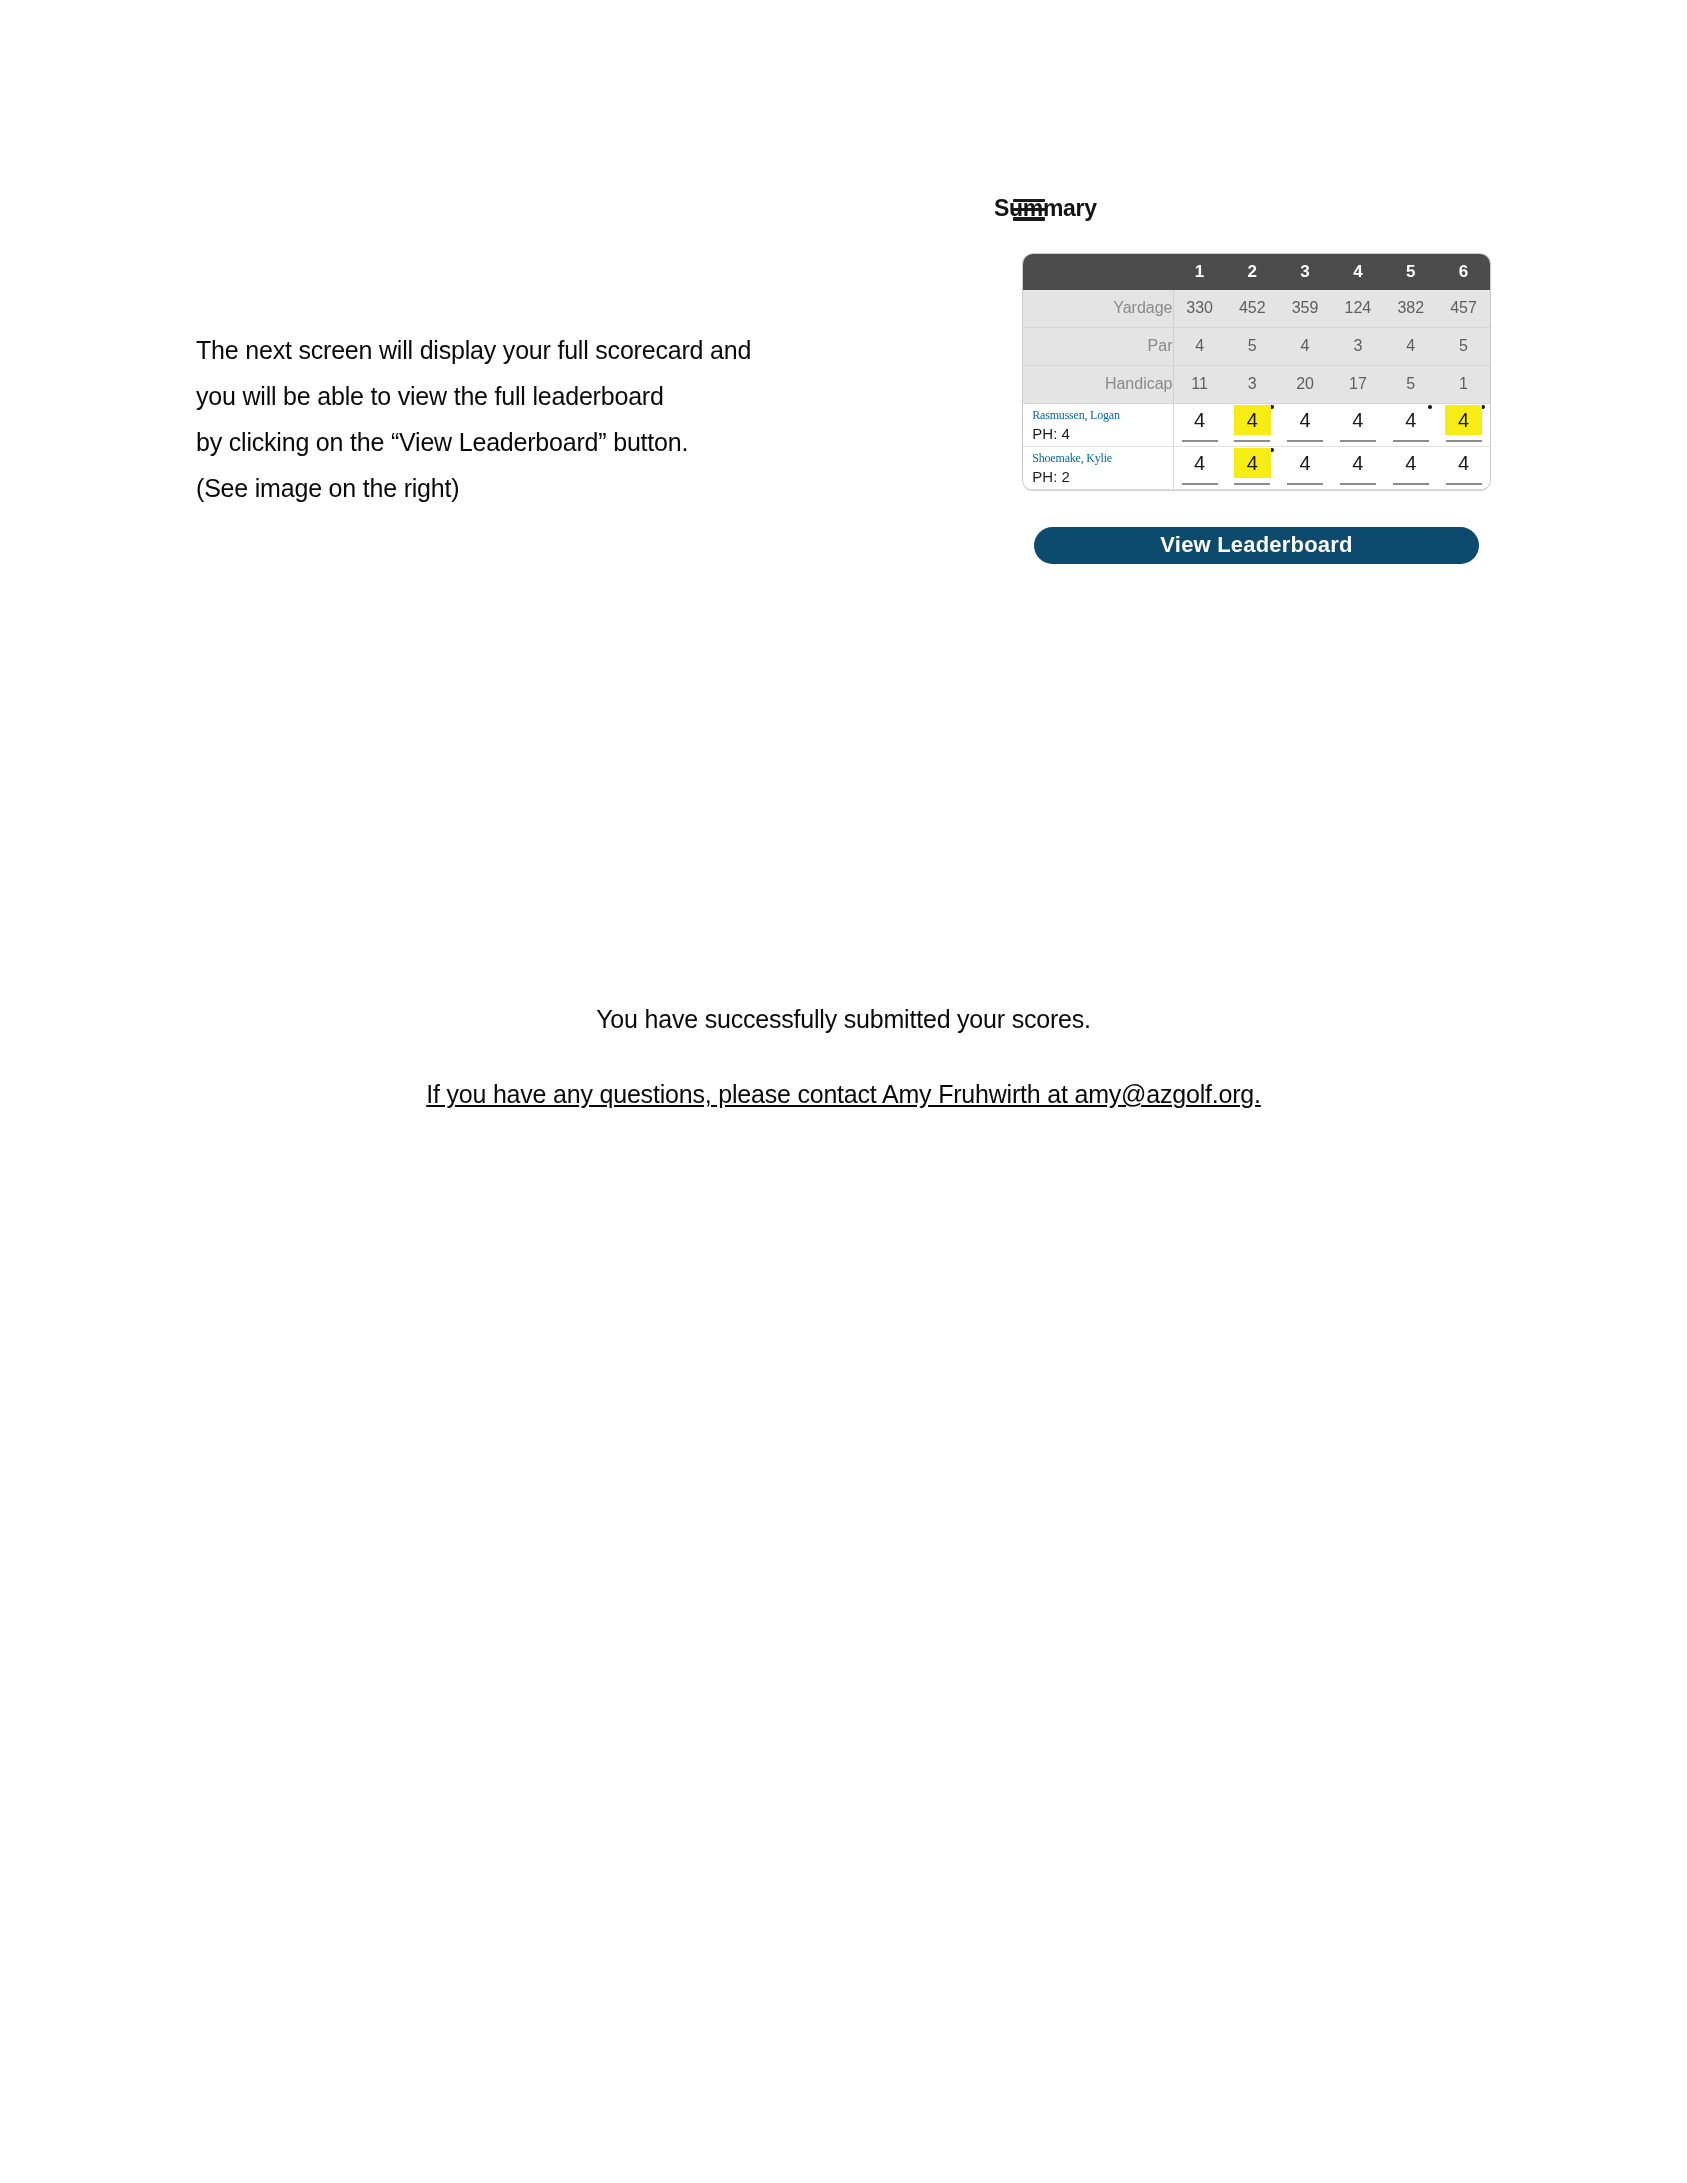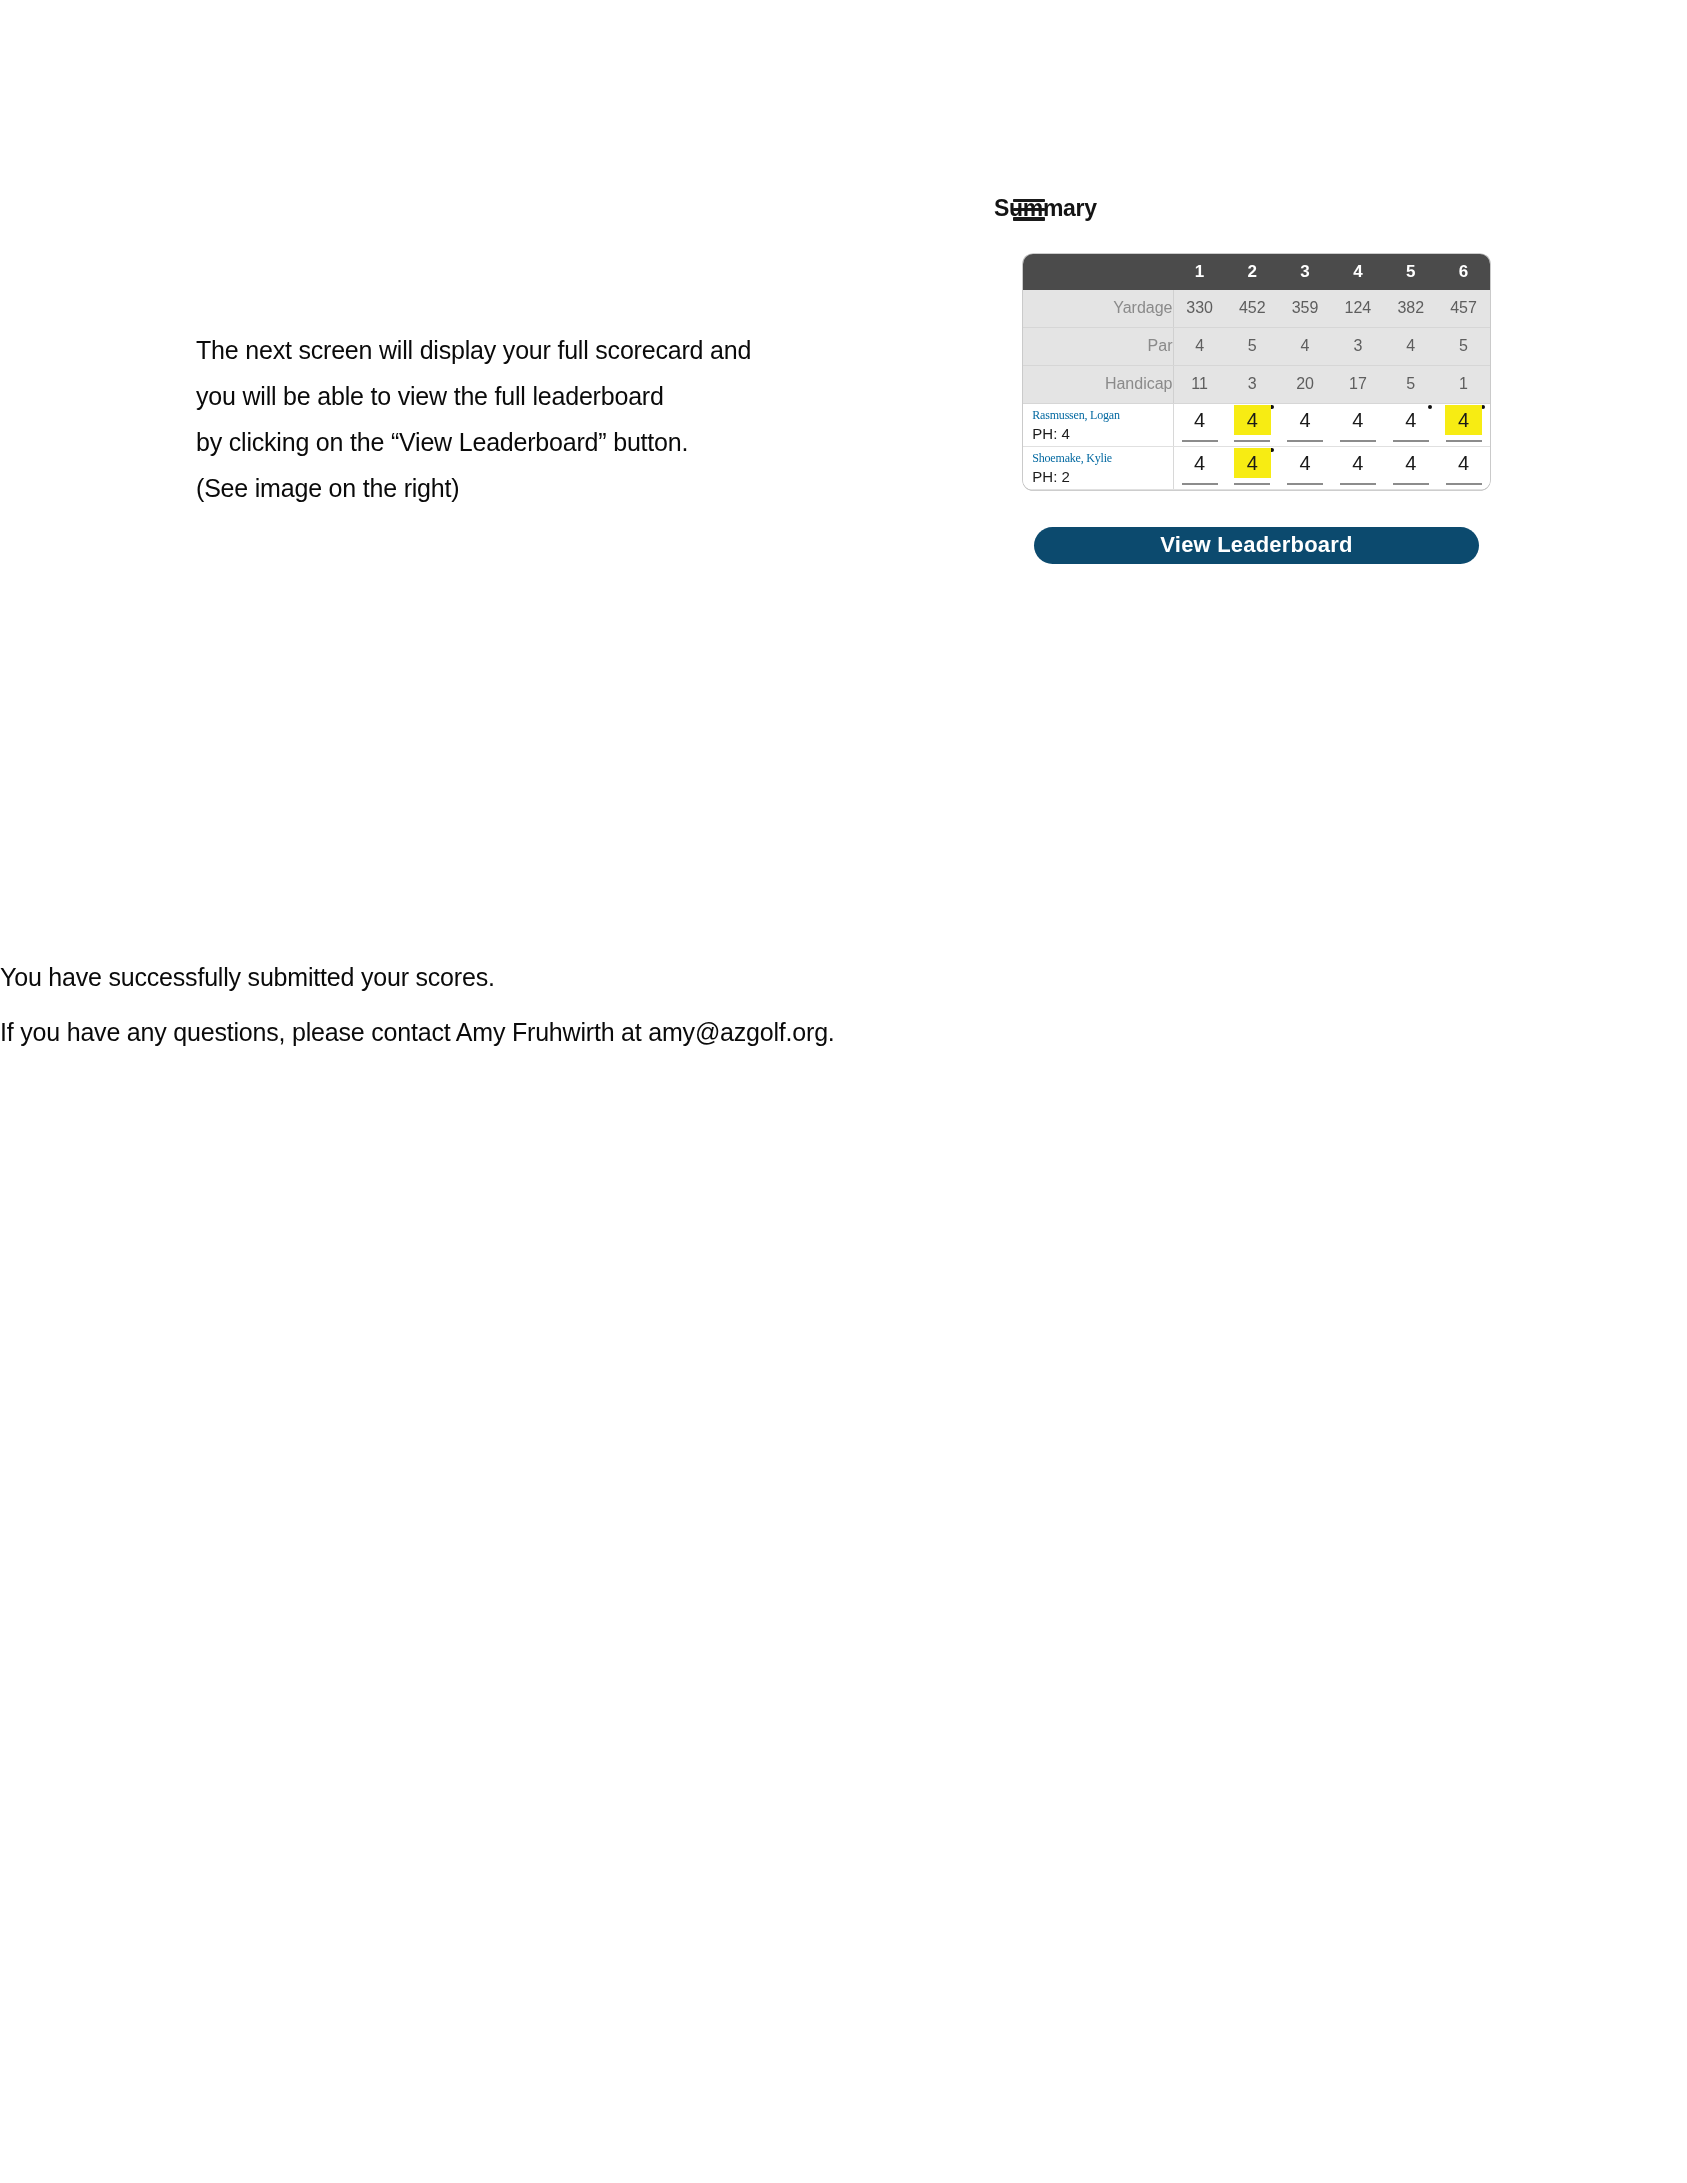--- a/index.html
+++ b/index.html
@@ -231,29 +231,29 @@
     border: none;
     font-family: "Liberation Sans", sans-serif;
     cursor: pointer;
   }
 
   
   #closing {
     position: absolute;
     left: 0;
     right: 0;
-    top: 963px;
-    text-align: left;
+    top: 1005px;
+    text-align: center;
   }
   #closing .msg {
     font-size: 25px;
     color: #0a0a0a;
     letter-spacing: -0.2px;
   }
-  #closing .msg.second { margin-top: 26px; }
+  #closing .msg.second { margin-top: 46px; text-decoration: underline; }
 </style>
 </head>
 <body>
 
 <div id="instructions">
   <div class="line">The next screen will display your full scorecard and</div>
   <div class="line">you will be able to view the full leaderboard</div>
   <div class="line">by clicking on the “View Leaderboard” button.</div>
   <div class="line">(See image on the right)</div>
 </div>

